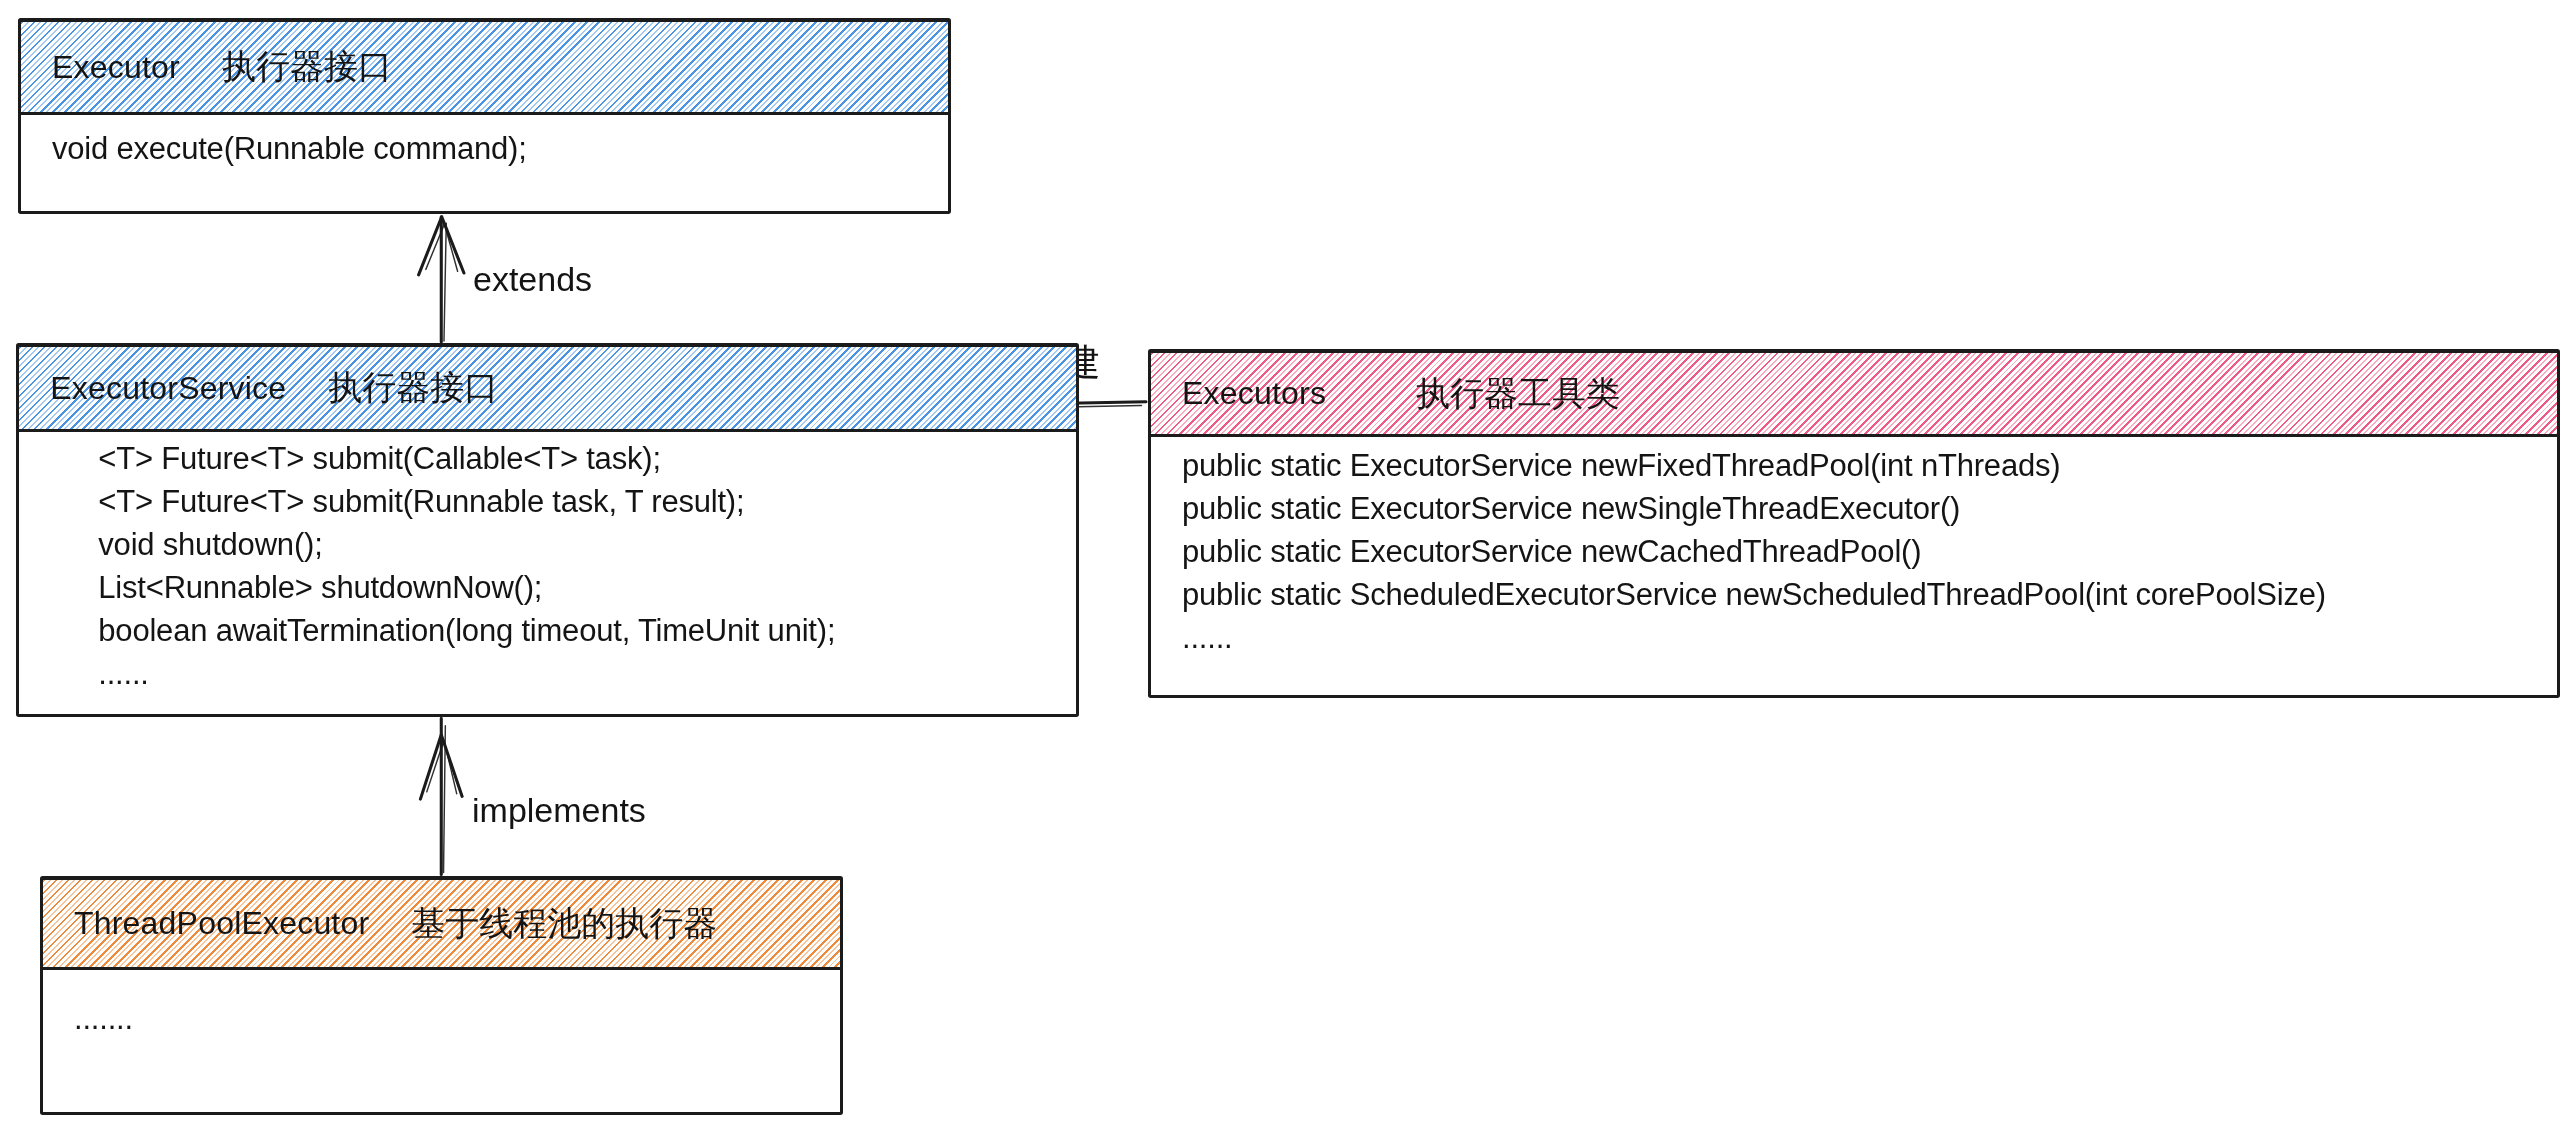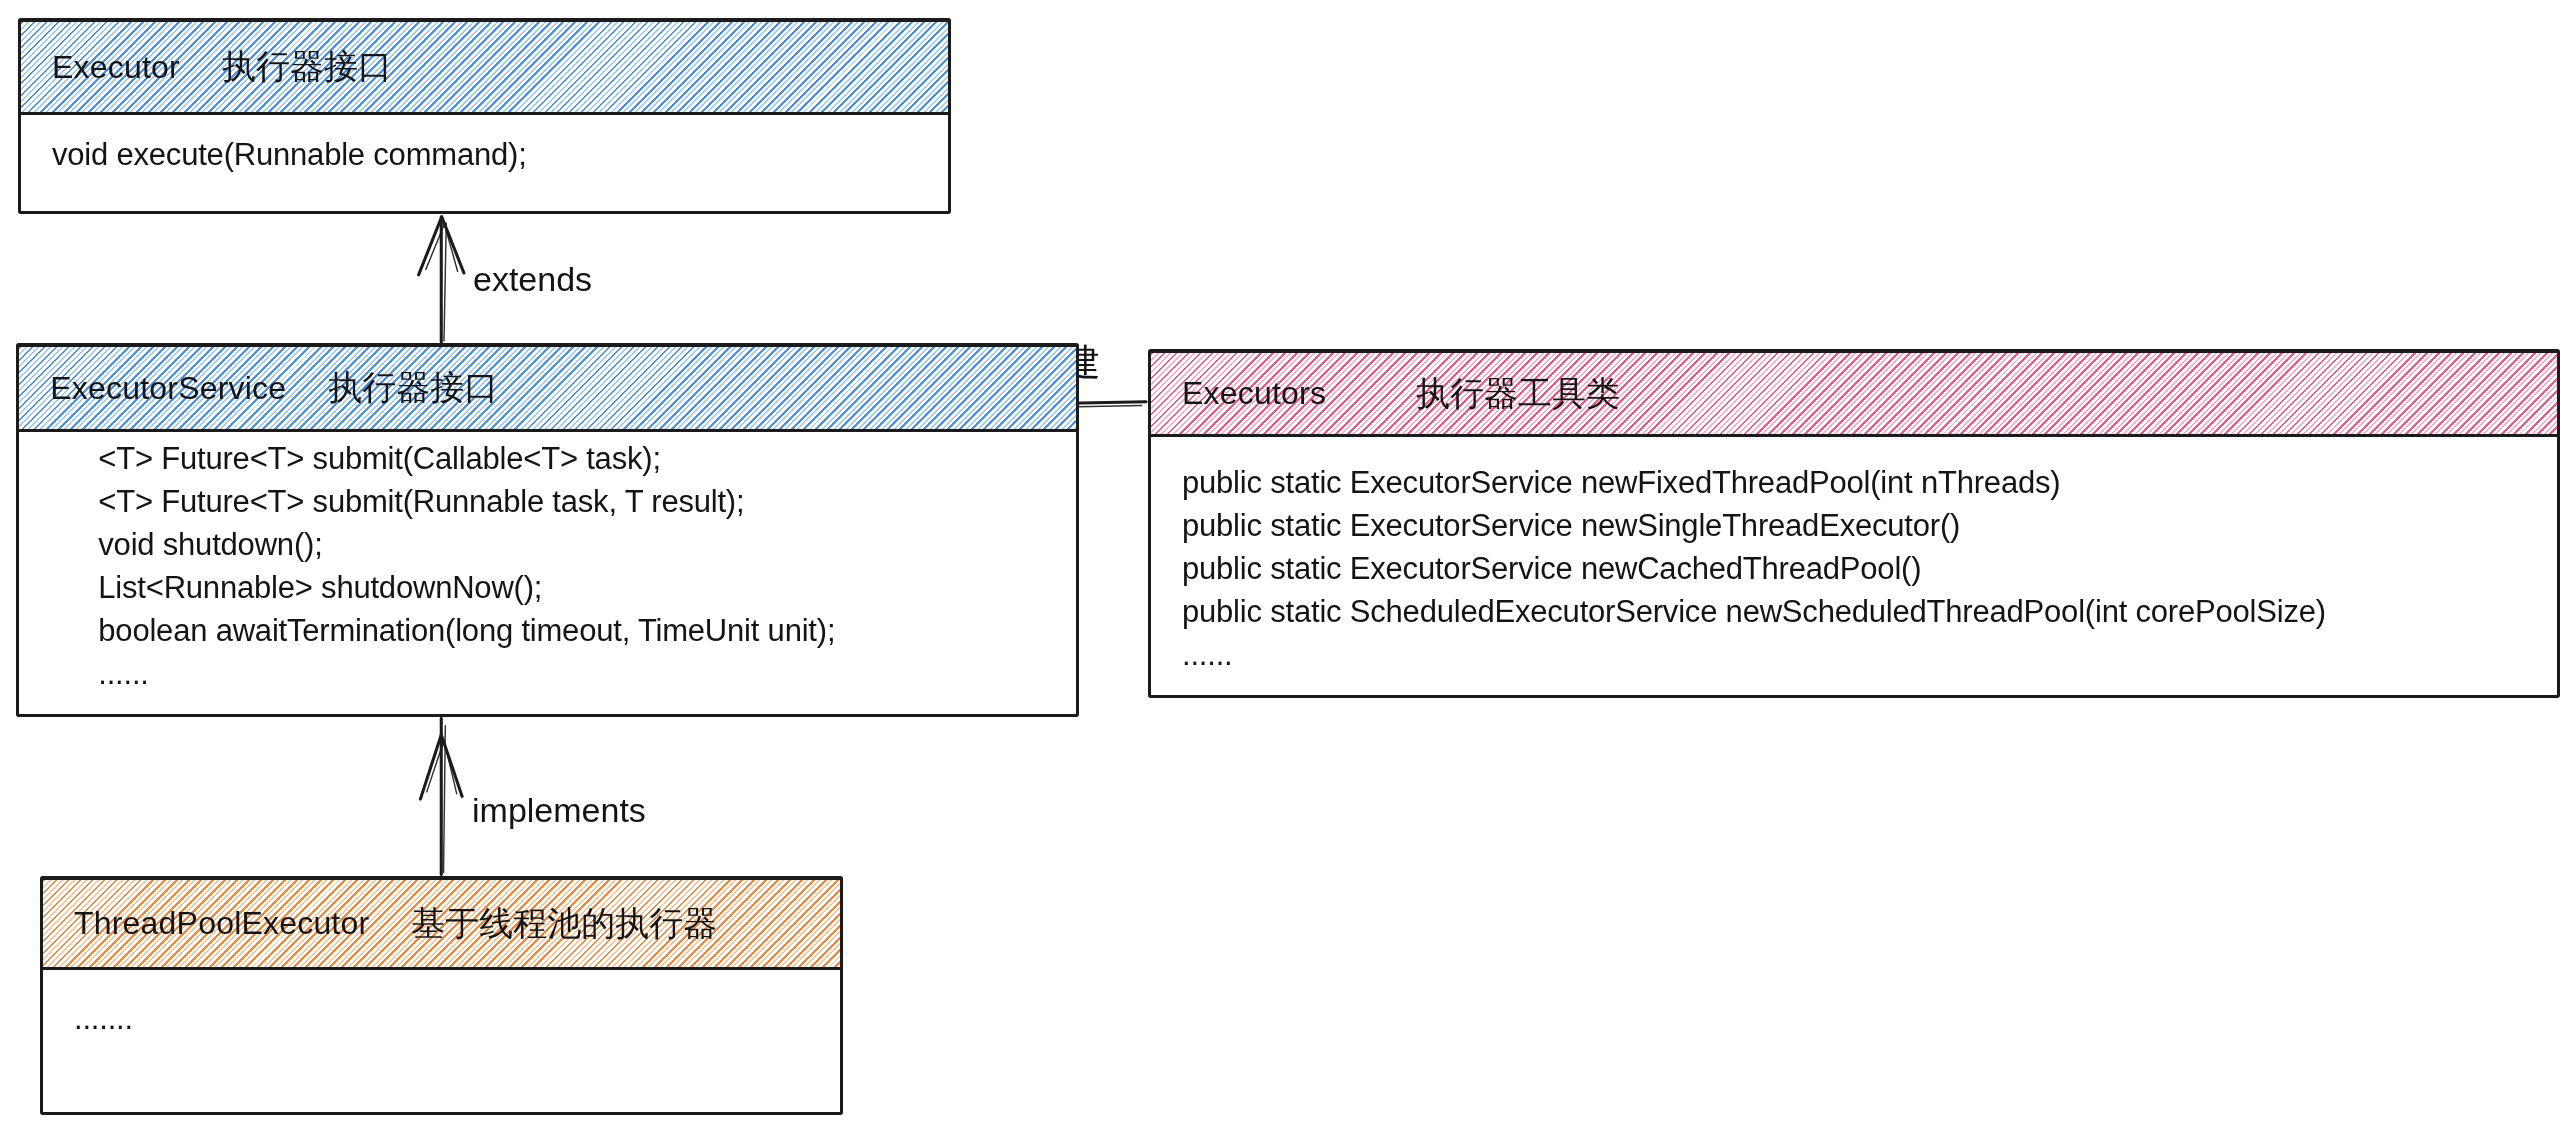--- a/index.html
+++ b/index.html
@@ -54,29 +54,29 @@
   .m {
     font-size: 31px;
     line-height: 43px;
     letter-spacing: -0.2px;
     white-space: nowrap;
   }
 
   
   #box-executor         { left: 18px;   top: 18px;  width: 933px; height: 196px; }
   #box-executor .hdr    { height: 93px; }
-  #box-executor .body   { padding-top: 18px; }
+  #box-executor .body   { padding-top: 12px; }
 
   #box-executorservice       { left: 16.3px;   top: 343px; width: 1063px; height: 374px; }
   #box-executorservice .hdr  { height: 85px; }
   #box-executorservice .body { padding-top: 5.4px; margin-left: 48px; }
 
   #box-executors        { left: 1148px; top: 349px; width: 1412px; height: 349px; }
   #box-executors .hdr   { height: 84px; gap: 48px; }
-  #box-executors .body  { padding-top: 24px; }
+  #box-executors .body  { padding-top: 7px; }
 
   #box-tpe              { left: 40px;   top: 876px; width: 803px; height: 239px; }
   #box-tpe .hdr         { height: 90px; }
   #box-tpe .body        { padding-top: 27px; letter-spacing: 1.8px; }
 
   
   .arrows { position: absolute; left: 0; top: 0; pointer-events: none; }
   .arrows path { fill: none; stroke: var(--line); stroke-width: 3.4px; stroke-linecap: round; stroke-linejoin: round; }
   .arrows path.thin { stroke-width: 1.6px; opacity: 0.9; }
 

